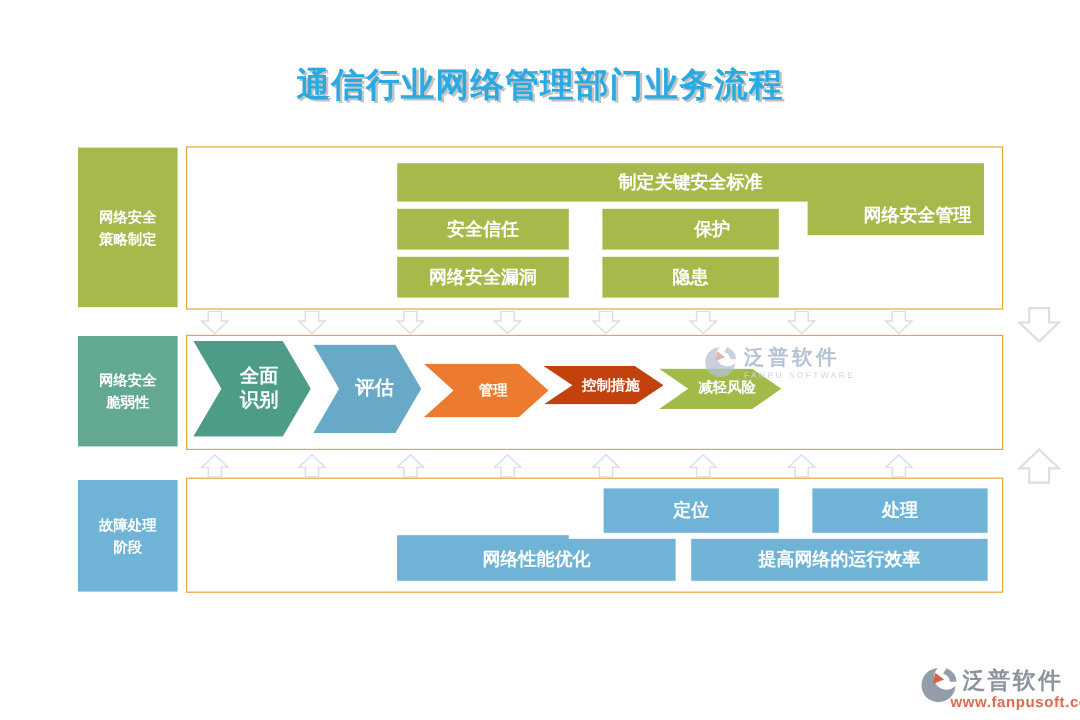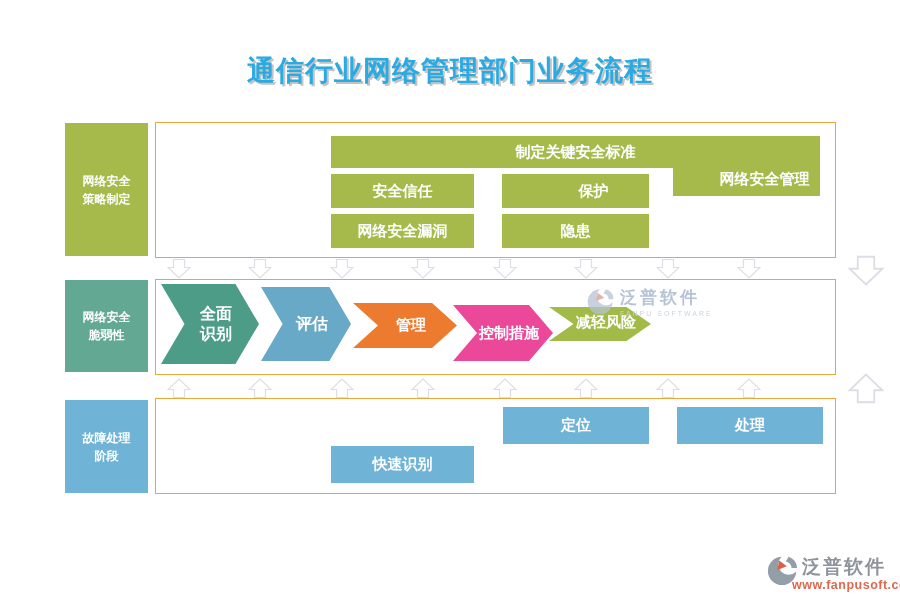--- a/index.html
+++ b/index.html
@@ -19,27 +19,27 @@
   .p1{top:122px;height:136px;}
   .p2{top:279px;height:96px;}
   .p3{top:398px;height:96px;}
   
   .bx{position:absolute;display:flex;align-items:center;justify-content:center;box-sizing:border-box;
       color:#fff;font-size:15px;font-weight:bold;text-align:right;}
   .g{background:#a6ba4c;}
   .b{background:#6fb3d6;}
   
   .chev{position:absolute;display:flex;align-items:center;justify-content:center;
-        color:#fff;font-weight:bold;font-size:15px;text-align:center;line-height:1.25;white-space:pre-line;
+        color:#fff;font-weight:bold;font-size:12px;text-align:center;line-height:1.25;white-space:pre-line;
         clip-path:polygon(0 0,76% 0,100% 50%,76% 100%,0 100%,24% 50%);}
   .chev span{padding-left:12px;}
   .c1{left:5px;top:4px;width:98px;height:80px;background:#4d9c88;font-size:16px;}
   .c2{left:105px;top:7px;width:90px;height:74px;background:#68a9c8;font-size:16px;}
   .c3{left:197px;top:23px;width:104px;height:45px;background:#ed7b2f;}
-  .c4{left:297px;top:25px;width:100px;height:56px;background:#ec4899;}
+  .c4{left:297px;top:25px;width:100px;height:32px;background:#c2410c;}
   .c5{left:393px;top:27px;width:102px;height:34px;background:#a1ba48;font-family:Liberation Mono, monospace;}
   
   .arr{position:absolute;width:24px;height:20px;}
   .arr.big{width:36px;height:32px;}
   
   .wm-center{position:absolute;left:430px;top:6px;display:flex;align-items:flex-start;}
   .wm-center .wm-logo{width:30px;height:30px;opacity:.75;}
   .wm-center .wm-brand{font-size:17px;font-weight:bold;color:#b5c3d7;letter-spacing:3px;}
   .wm-center .wm-sub{font-size:7px;color:#cbd4e2;letter-spacing:2px;margin-top:1px;}
   .wm-center .logo-main{fill:#b6c2d2;}.wm-center .logo-cut{fill:#ffffff;}.wm-center .logo-red{fill:#dc9b91;}
@@ -160,20 +160,22 @@
   <svg class="arr big" viewBox="0 0 24 20" style="left:848px;top:372px">
       <use href="#au"></use>
     </svg>
 
   <div class="rowlabel l3">故障处理
 阶段</div>
   <div class="panel p3">
     <div class="bx b" style="left:175px;top:8px;width:143px;height:37px;margin-top:39px;">快速识别</div>
     <div class="bx b" style="left:347px;top:8px;width:146px;height:37px;">定位</div>
     <div class="bx b" style="left:521px;top:8px;width:146px;height:37px;">处理</div>
+    <div class="bx b" style="left:175px;top:50px;width:232px;height:35px;">网络性能优化</div>
+    <div class="bx b" style="left:420px;top:50px;width:247px;height:35px;">提高网络的运行效率</div>
   </div>
 
   <div class="wm-footer">
     <svg class="wm-logo" viewBox="0 0 36 36">
       <circle class="logo-main" cx="17" cy="19" r="15"></circle>
       <circle class="logo-cut" cx="24" cy="12" r="11"></circle>
       <path class="logo-main" d="M24 4 a13 13 0 0 1 9 12 l-6 0 a7 7 0 0 0 -6 -7 z"></path>
       <path class="logo-red" d="M14 8 l8 6 -10 4 z"></path>
     </svg>
     <div class="wm-brand">泛普软件</div>

